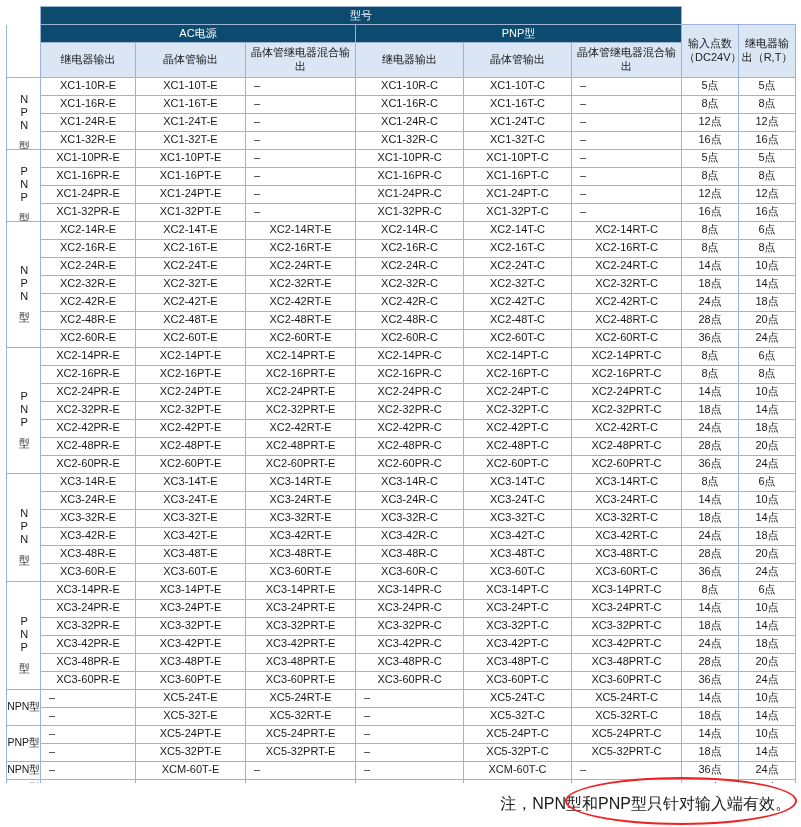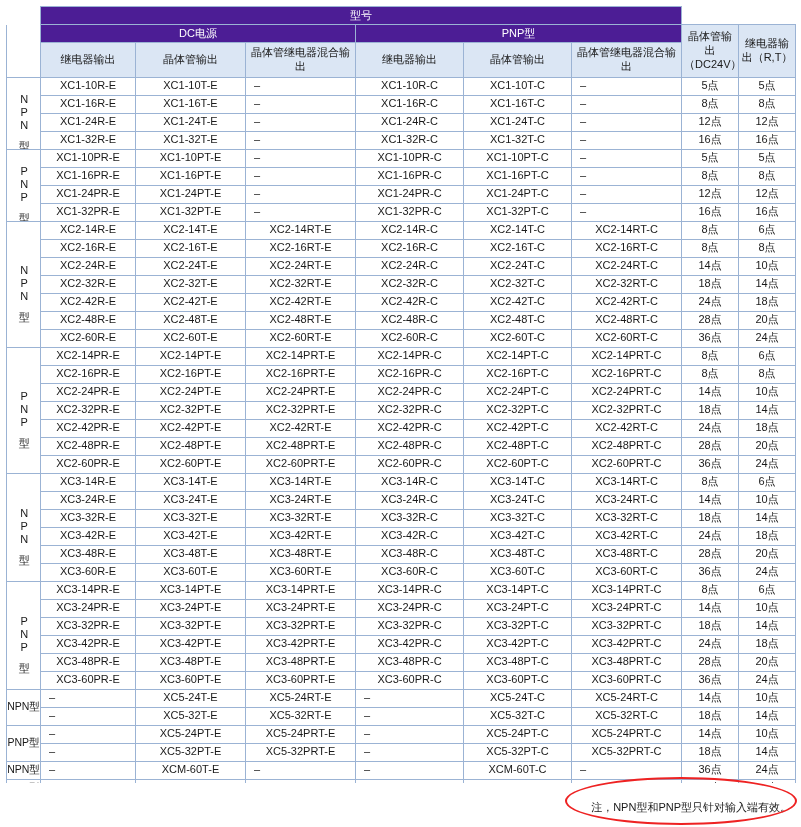--- a/index.html
+++ b/index.html
@@ -32,21 +32,21 @@
     border: 1px solid #9bb3d4;
     padding: 0;
     text-align: center;
     vertical-align: middle;
     font-size: 11px;
     line-height: 1.25;
     height: 17px;
     overflow: hidden;
   }
   thead th {
-    background: #4c1d95;
+    background: #0c4a6e;
     color: #ffffff;
     font-weight: normal;
   }
   thead th.sub {
     background: #dbe6f4;
     color: #1a1a1a;
     font-weight: normal;
     padding: 3px 2px;
     line-height: 1.25;
   }
@@ -91,21 +91,21 @@
   }
   td.grp.inline {
     font-size: 10.5px;
     letter-spacing: 0;
     white-space: nowrap;
   }
   .note {
     position: absolute;
     right: 10px;
     bottom: 12px;
-    font-size: 11px;
+    font-size: 16px;
     color: #1a1a1a;
     white-space: nowrap;
   }
   .ellipse {
     position: absolute;
     right: 4px;
     bottom: 2px;
     width: 228px;
     height: 44px;
     border: 2.5px solid #ee2222;
@@ -139,23 +139,23 @@
     </colgroup>
     <thead>
       <tr>
         <th class="topblank"></th>
         <th colspan="6">型号</th>
         <th class="topblank"></th>
         <th class="topblank"></th>
       </tr>
       <tr>
         <th class="blank" rowspan="2"></th>
-        <th colspan="3">DC电源</th>
+        <th colspan="3">AC电源</th>
         <th colspan="3">PNP型</th>
-        <th rowspan="2" class="sub">晶体管输出（DC24V）</th>
+        <th rowspan="2" class="sub">输入点数（DC24V）</th>
         <th rowspan="2" class="sub">继电器输出（R,T）</th>
       </tr>
       <tr>
         <th class="sub">继电器输出</th>
         <th class="sub">晶体管输出</th>
         <th class="sub">晶体管继电器混合输出</th>
         <th class="sub">继电器输出</th>
         <th class="sub">晶体管输出</th>
         <th class="sub">晶体管继电器混合输出</th>
       </tr>

